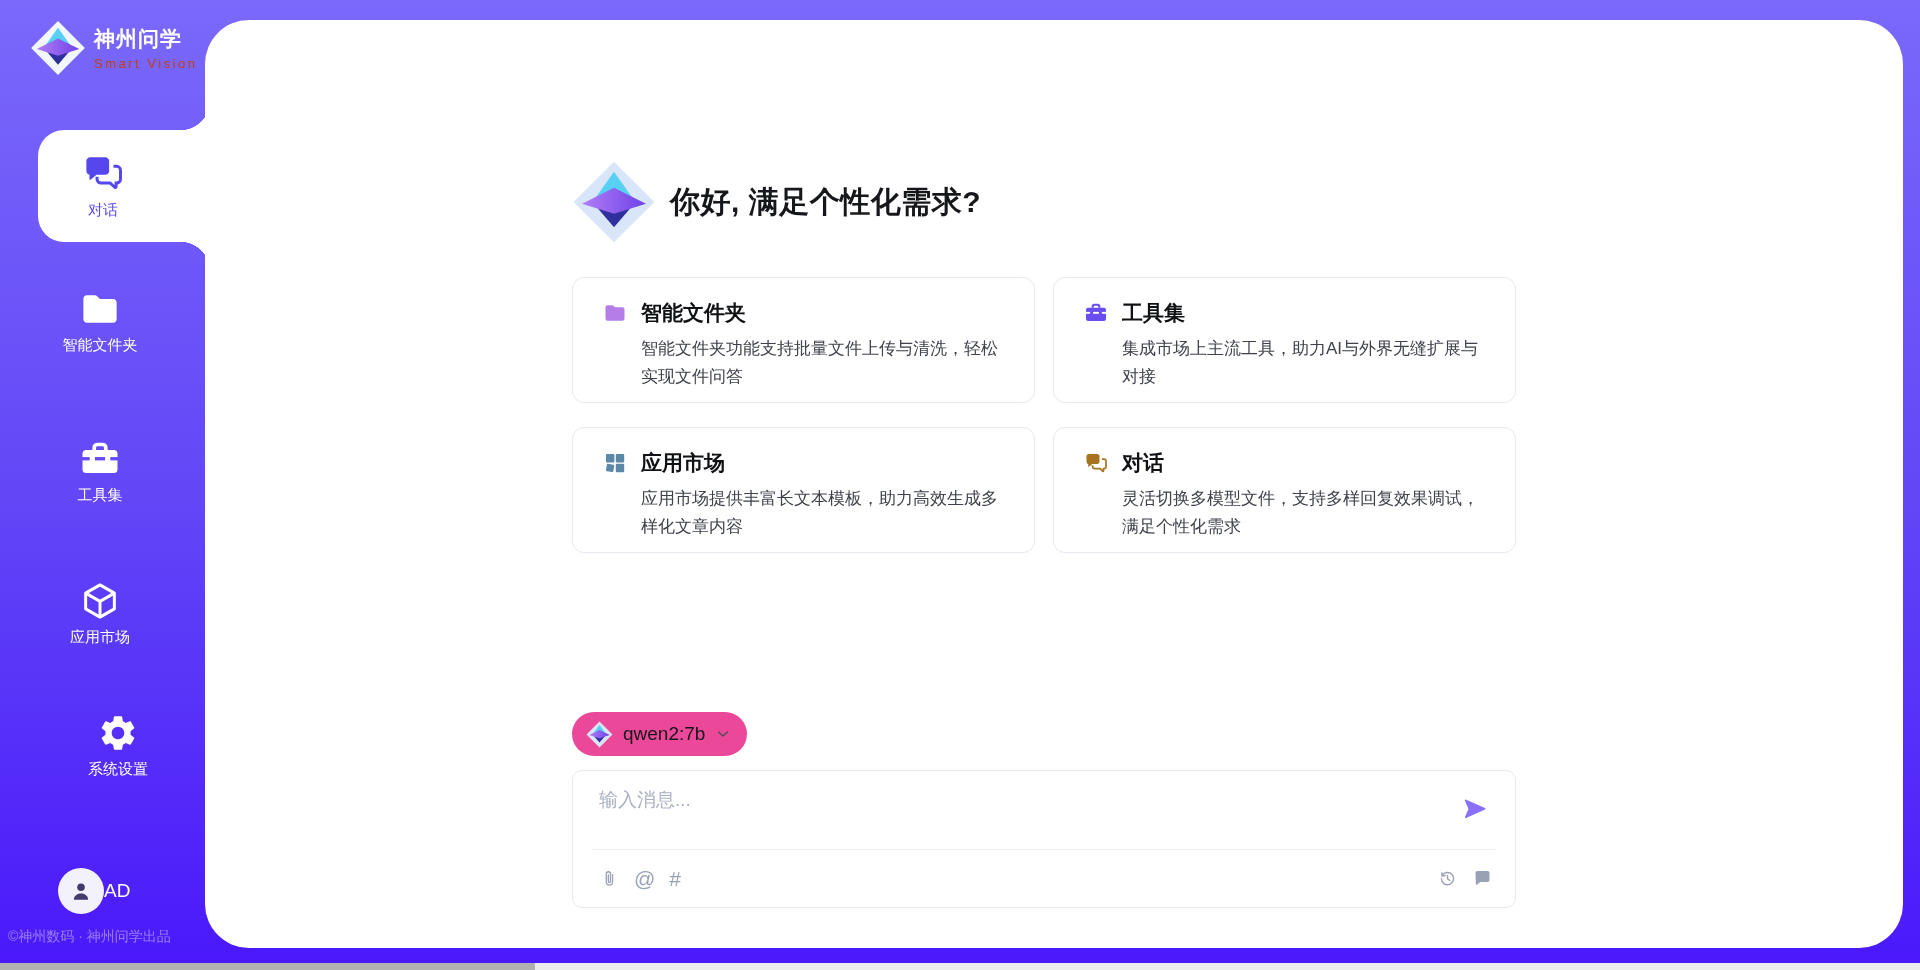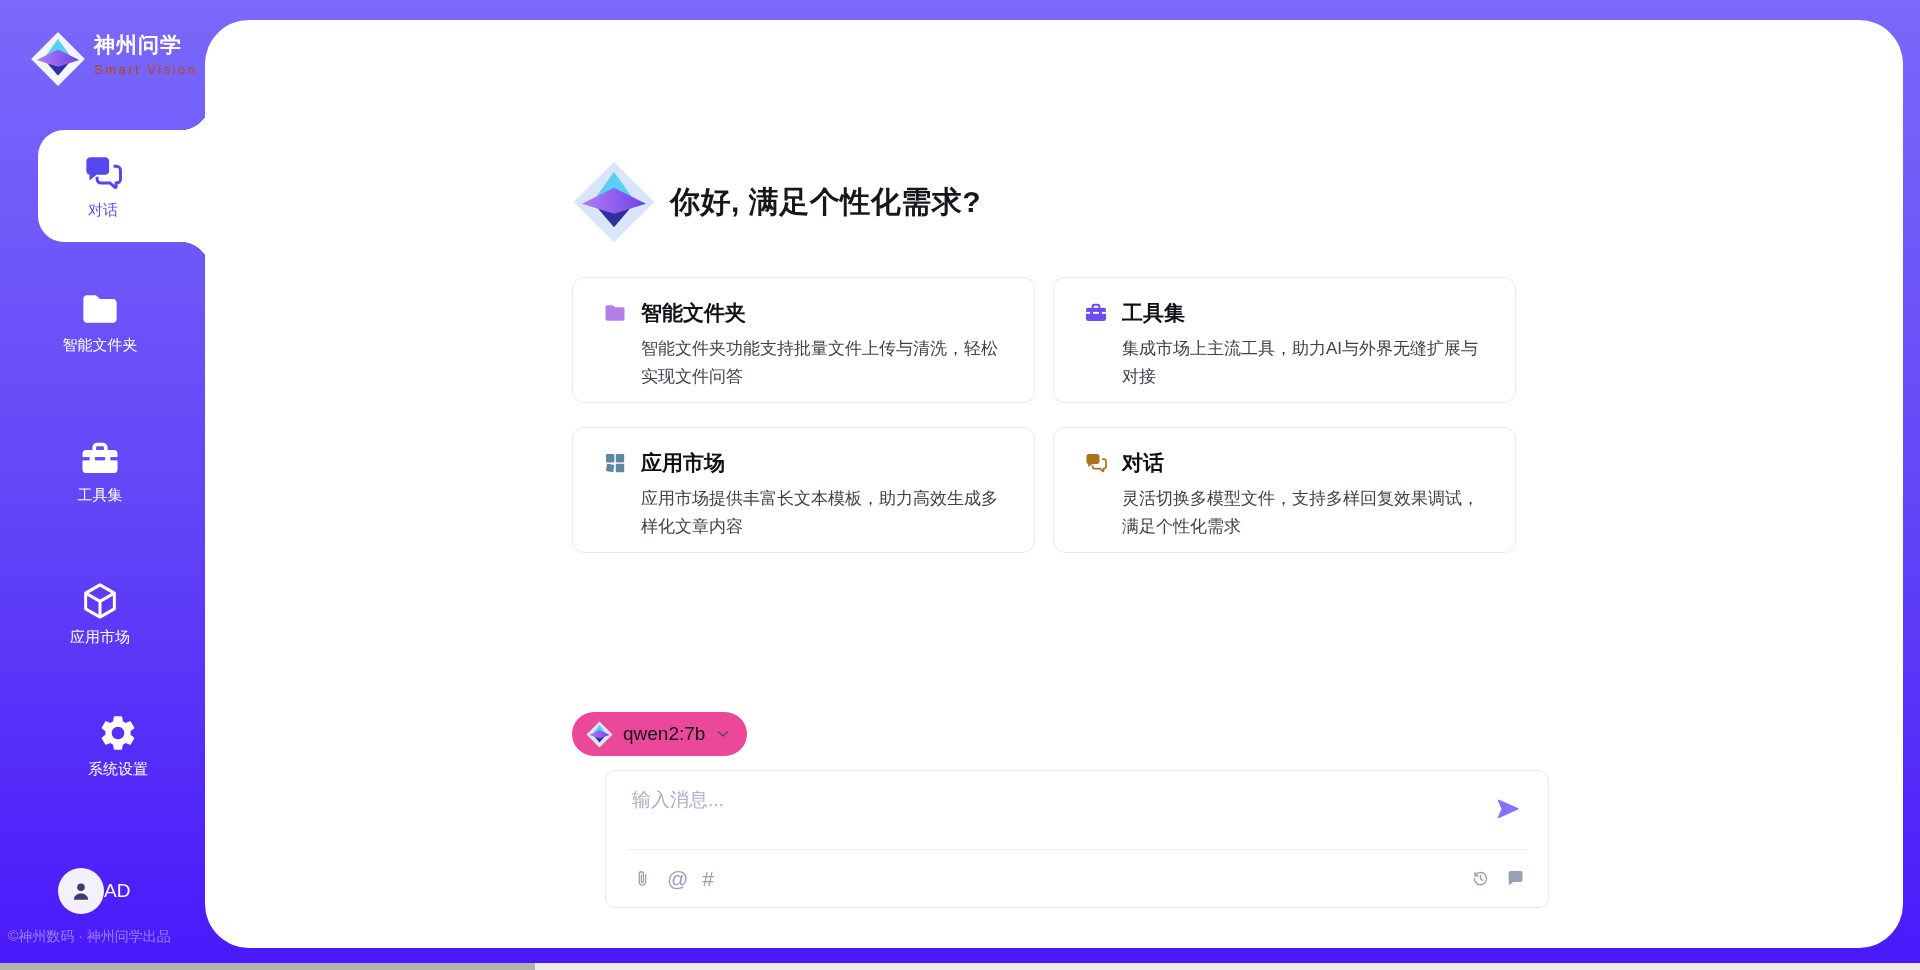--- a/index.html
+++ b/index.html
@@ -7,21 +7,21 @@
   body {
     font-family:"Liberation Sans","DejaVu Sans",sans-serif;
     background:linear-gradient(180deg,#7a69fb 0%,#6registrar246f7 50%,#4a18fb 100%);
     background:linear-gradient(180deg,#7a69fb 0%,#6246f7 52%,#4a18fb 100%);
     position:relative;
   }
   svg { display:block; }
 
   
   .sidebar { position:absolute; left:0; top:0; width:205px; height:963px; z-index:2; }
-  .brand { position:absolute; left:30px; top:20px; display:flex; align-items:flex-start; gap:8px;margin-top:11px; }
+  .brand { position:absolute; left:30px; top:20px; display:flex; align-items:center; gap:8px; }
   .brand .gem { width:56px; height:56px; --gem-outer:#f2f6fd; }
   .brand-name { color:#fff; font-size:21px; font-weight:700; letter-spacing:1px; }
   .brand-sub { color:#c2410c; font-size:13px; letter-spacing:2.5px; margin-top:3px; }
 
   .nav-item { position:absolute; left:0; width:200px; text-align:center; color:#fff; cursor:pointer; }
   .nav-item .nicon { width:42px; height:42px; margin:0 auto; color:#fff; }
   .nav-item .nlabel { display:block; margin-top:6px; font-size:15px; }
 
   .nav-active {
     position:absolute; left:38px; top:130px; width:172px; height:112px;
@@ -71,21 +71,21 @@
   .c-folder { color:#b57de8; } .c-tool { color:#6a4cf1; } .c-grid { color:#5d87a6; } .c-chat { color:#a7731e; }
 
   .model-pill { position:absolute; top:692px; left:0; height:44px; border:none;
     background:#ec4899; border-radius:22px; display:flex; align-items:center; gap:10px;
     padding:0 16px 0 14px; cursor:pointer; font-family:inherit; }
   .model-pill .gem { width:27px; height:27px; --gem-outer:#d9e5f8; }
   .model-pill span { font-size:19px; color:#15161a; }
   .model-pill svg.chev { width:16px; height:16px; color:#4a4d58; }
 
   .composer { position:absolute; top:750px; left:0; width:944px; height:138px;
-    border:1.5px solid #e7e9f1; border-radius:10px; background:#fff;margin-left:33px; }
+    border:1.5px solid #e7e9f1; border-radius:10px; background:#fff; }
   .composer textarea { position:absolute; top:16px; left:26px; width:820px; height:56px;
     border:none; outline:none; resize:none; background:transparent;
     font-family:inherit; font-size:19px; color:#333; }
   .composer textarea::placeholder { color:#a9b0c3; }
   .send-btn { position:absolute; top:22px; right:22px; width:32px; height:32px; border:none;
     background:transparent; cursor:pointer; color:#8a70f8; }
   .send-btn svg { width:28px; height:28px; }
   .composer .divider { position:absolute; top:78px; left:20px; right:20px; height:1px; background:#edeff4; }
   .ctoolbar { position:absolute; top:79px; left:26px; right:22px; bottom:0;
     display:flex; align-items:center; justify-content:space-between; }

